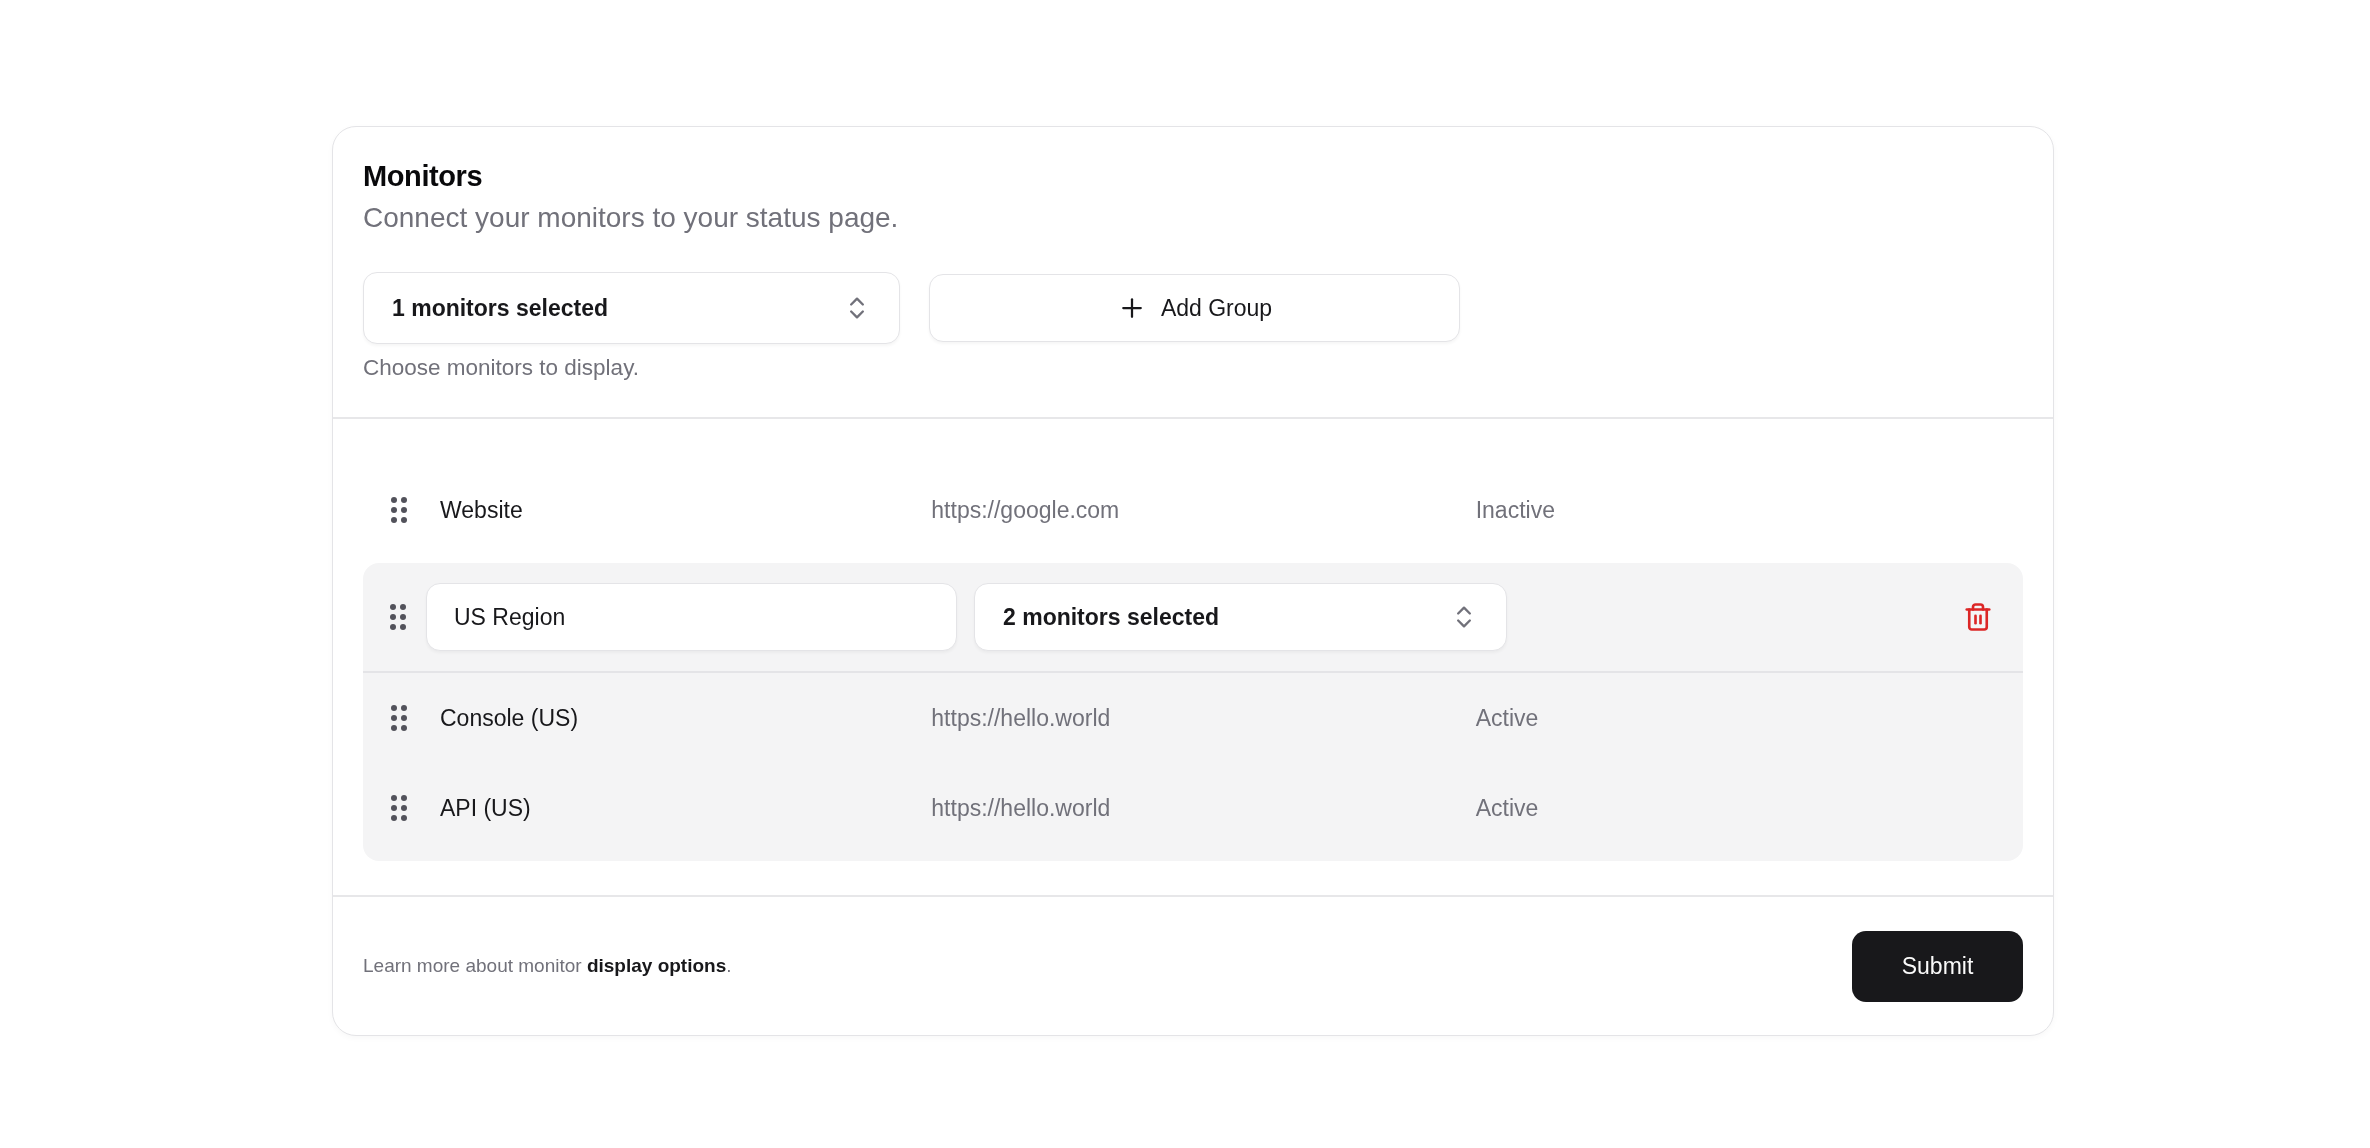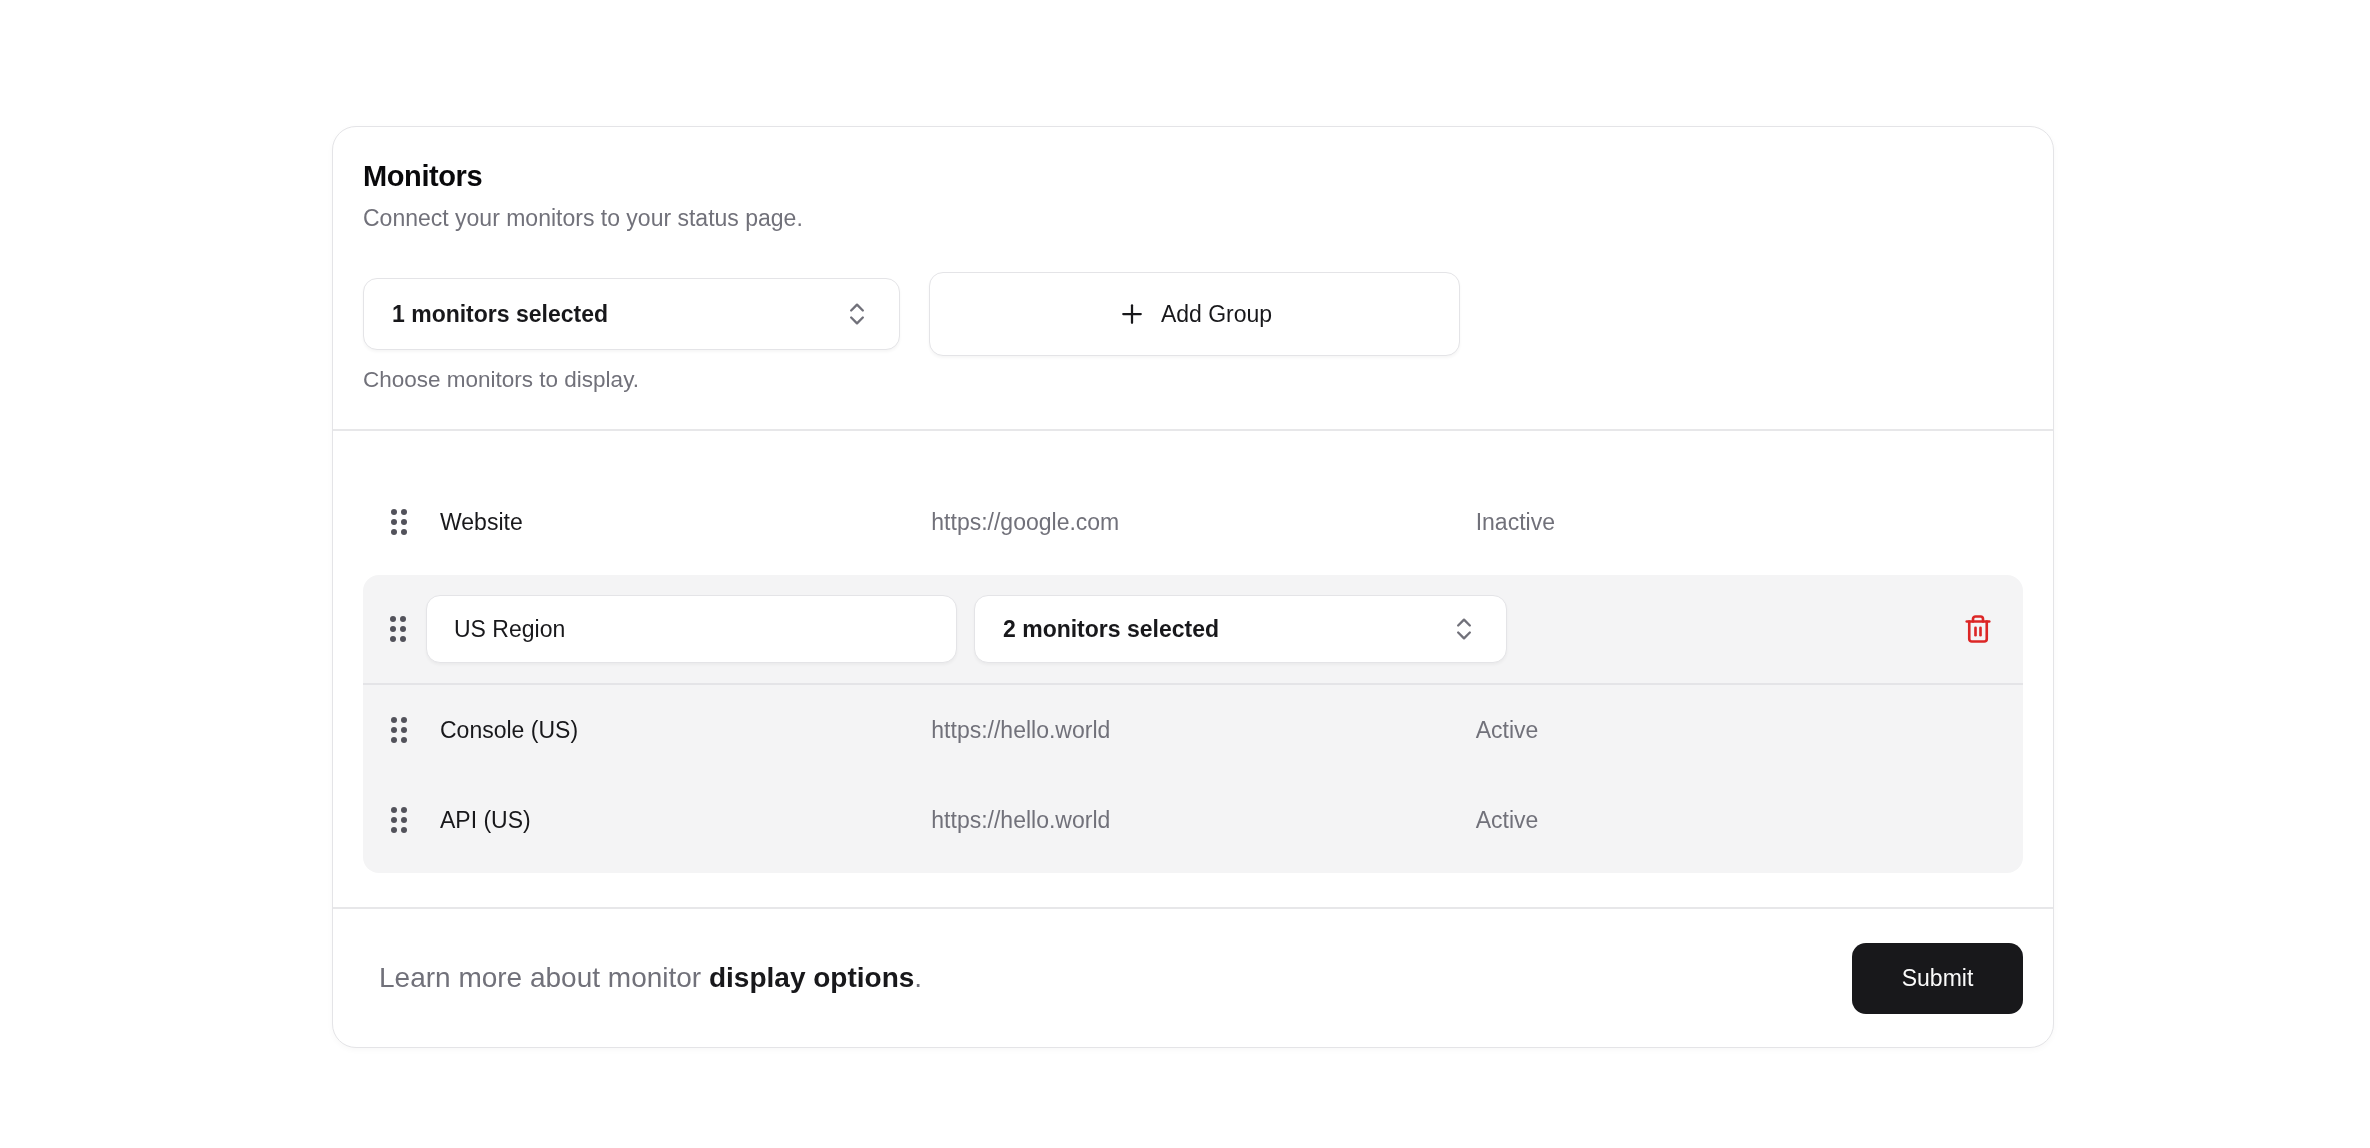--- a/index.html
+++ b/index.html
@@ -17,33 +17,33 @@
     background:#ffffff;
     border:1.5px solid #e4e4e7;
     border-radius:24px;
     box-shadow:0 2px 6px rgba(0,0,0,0.03);
     box-sizing:border-box;
     display:flex;flex-direction:column;
   }
   
   .card-top{padding:30px 30px 34px 30px;border-bottom:2px solid #e7e7e9;}
   .card-title{margin:0;font-size:29px;line-height:38px;font-weight:700;letter-spacing:-0.4px;color:#09090b;}
-  .card-subtitle{margin:8px 0 0 0;font-size:23px;line-height:30px;color:#71717a;font-weight:400;}
+  .card-subtitle{margin:8px 0 0 0;font-size:28px;line-height:30px;color:#71717a;font-weight:400;}
   .controls-row{display:flex;gap:29px;margin-top:39px;align-items:center;}
   .select{
     display:flex;align-items:center;justify-content:space-between;
     width:537px;height:72px;box-sizing:border-box;
     background:#fff;border:1.5px solid #e4e4e7;border-radius:14px;
     padding:0 28px;cursor:pointer;
     font-family:inherit;font-size:23px;font-weight:600;color:#18181b;
     box-shadow:0 2px 3px rgba(0,0,0,0.04);
   }
   .btn-outline{
     display:flex;align-items:center;justify-content:center;gap:14px;
-    width:531px;height:84px;box-sizing:border-box;
+    width:531px;height:68px;box-sizing:border-box;
     background:#fff;border:1.5px solid #e4e4e7;border-radius:14px;
     cursor:pointer;font-family:inherit;font-size:23px;font-weight:500;color:#18181b;
     box-shadow:0 2px 3px rgba(0,0,0,0.04);
   }
   .helper-text{margin:9px 0 0 0;font-size:22.5px;line-height:30px;color:#71717a;}
   
   .card-list{padding:55px 30px 34px 30px;}
   .m-row{display:grid;grid-template-columns:1fr 1fr 1fr;align-items:center;height:72px;}
   .name-cell{display:flex;align-items:center;gap:30px;padding-left:25px;min-width:0;}
   .grip{display:flex;align-items:center;justify-content:center;background:none;border:none;padding:0;cursor:grab;}
@@ -66,21 +66,21 @@
   .header-spacer{flex:1;display:flex;justify-content:flex-end;align-items:center;}
   .trash-btn{background:none;border:none;padding:6px;cursor:pointer;display:flex;align-items:center;justify-content:center;}
   .group-rows{padding-bottom:8px;}
   .group-rows .m-row{height:90px;}
   
   .card-footer{
     border-top:2px solid #e7e7e9;height:140px;box-sizing:border-box;
     display:flex;align-items:center;justify-content:space-between;
     padding:0 30px;
   }
-  .footer-text{margin:16px;font-size:28px;color:#71717a;}
+  .footer-text{margin:0;font-size:19px;color:#71717a;}
   .footer-text b{color:#18181b;font-weight:700;cursor:pointer;}
   .btn-submit{
     width:171px;height:71px;border:none;border-radius:14px;cursor:pointer;
     background:#18181b;color:#fafafa;
     font-family:inherit;font-size:23px;font-weight:500;
     display:flex;align-items:center;justify-content:center;
   }
   svg{display:block;flex:none;}
 </style>
 </head>

